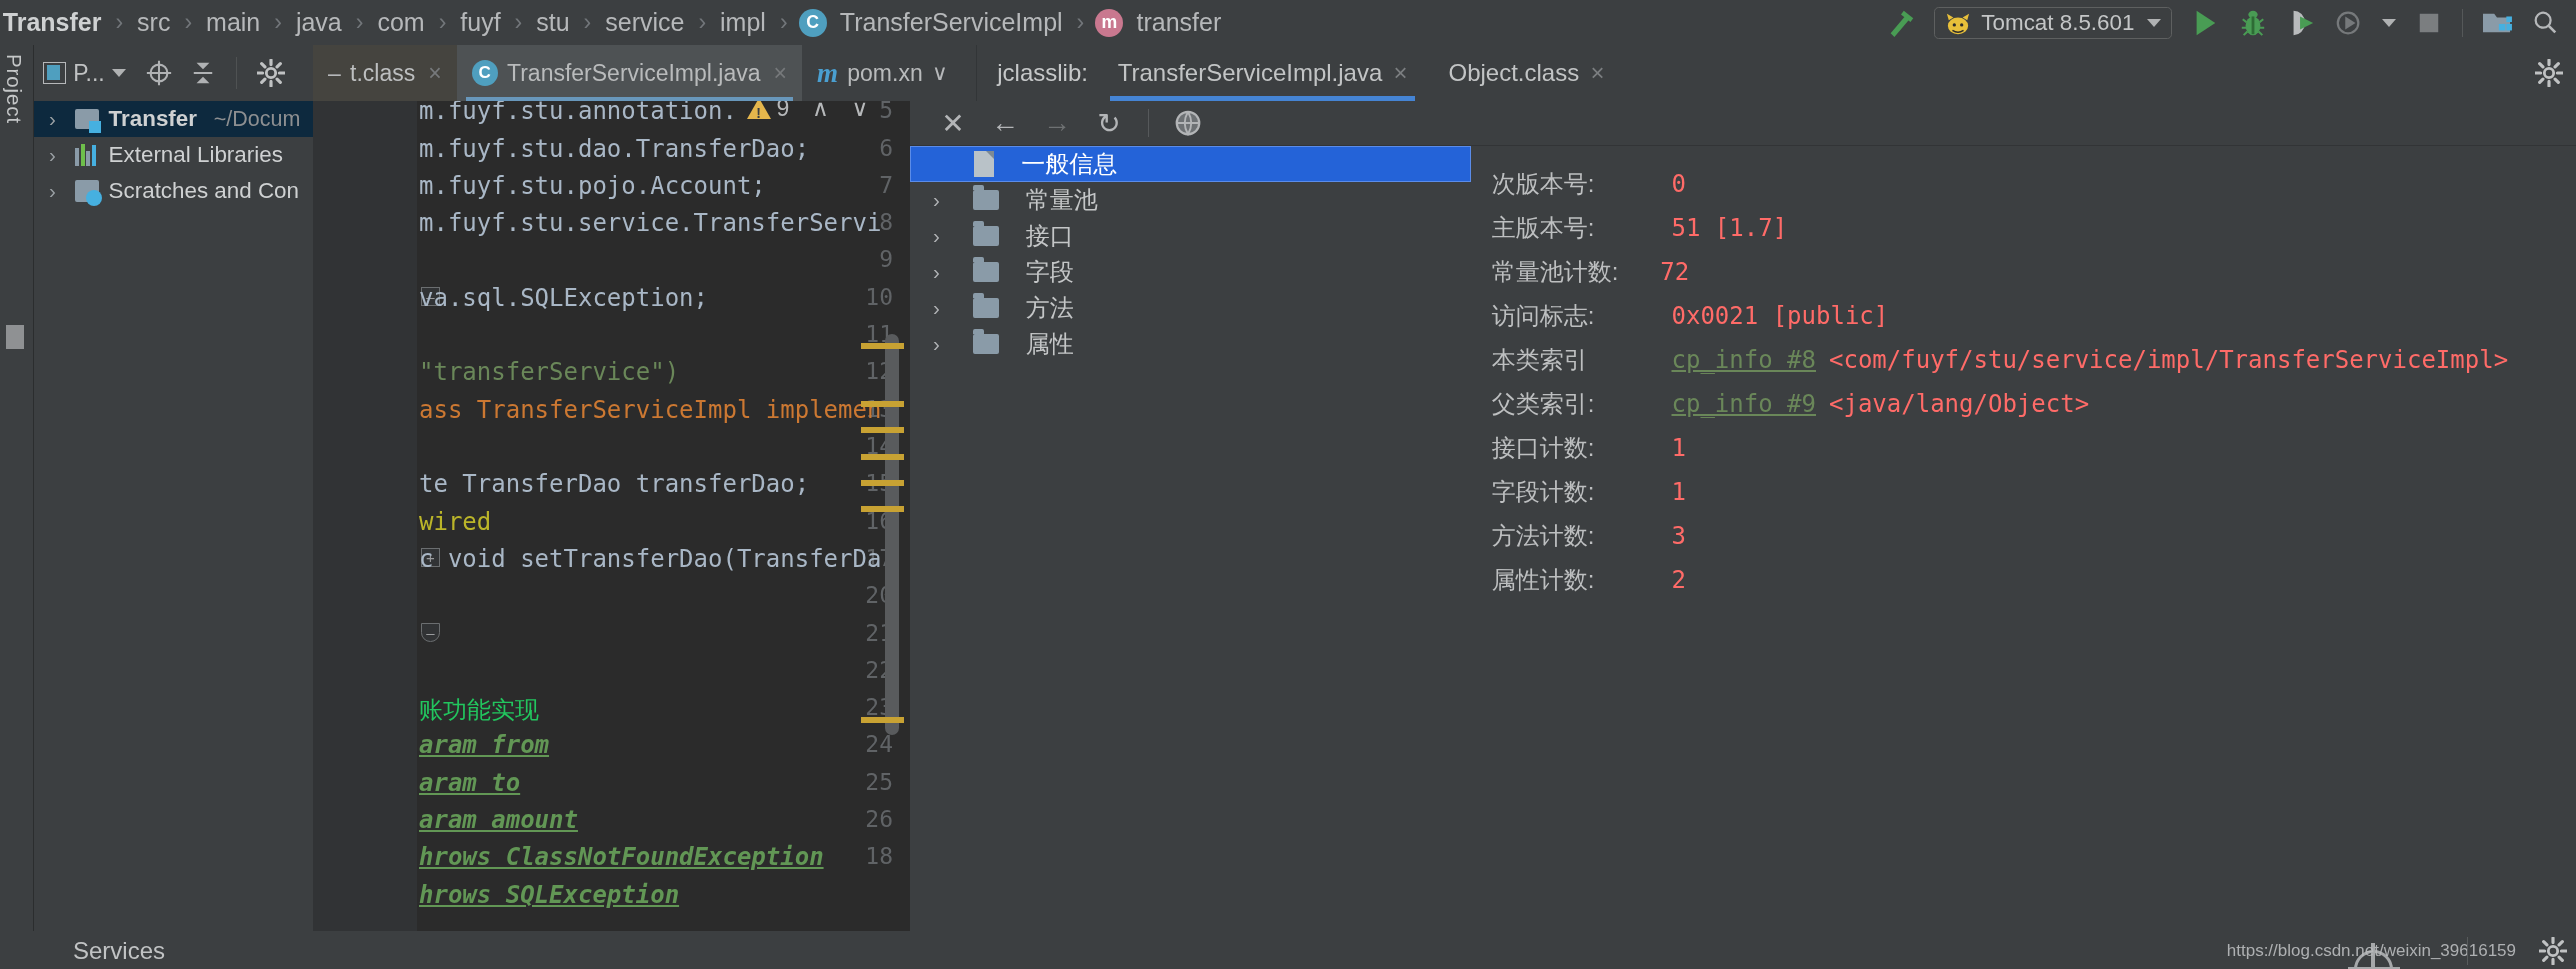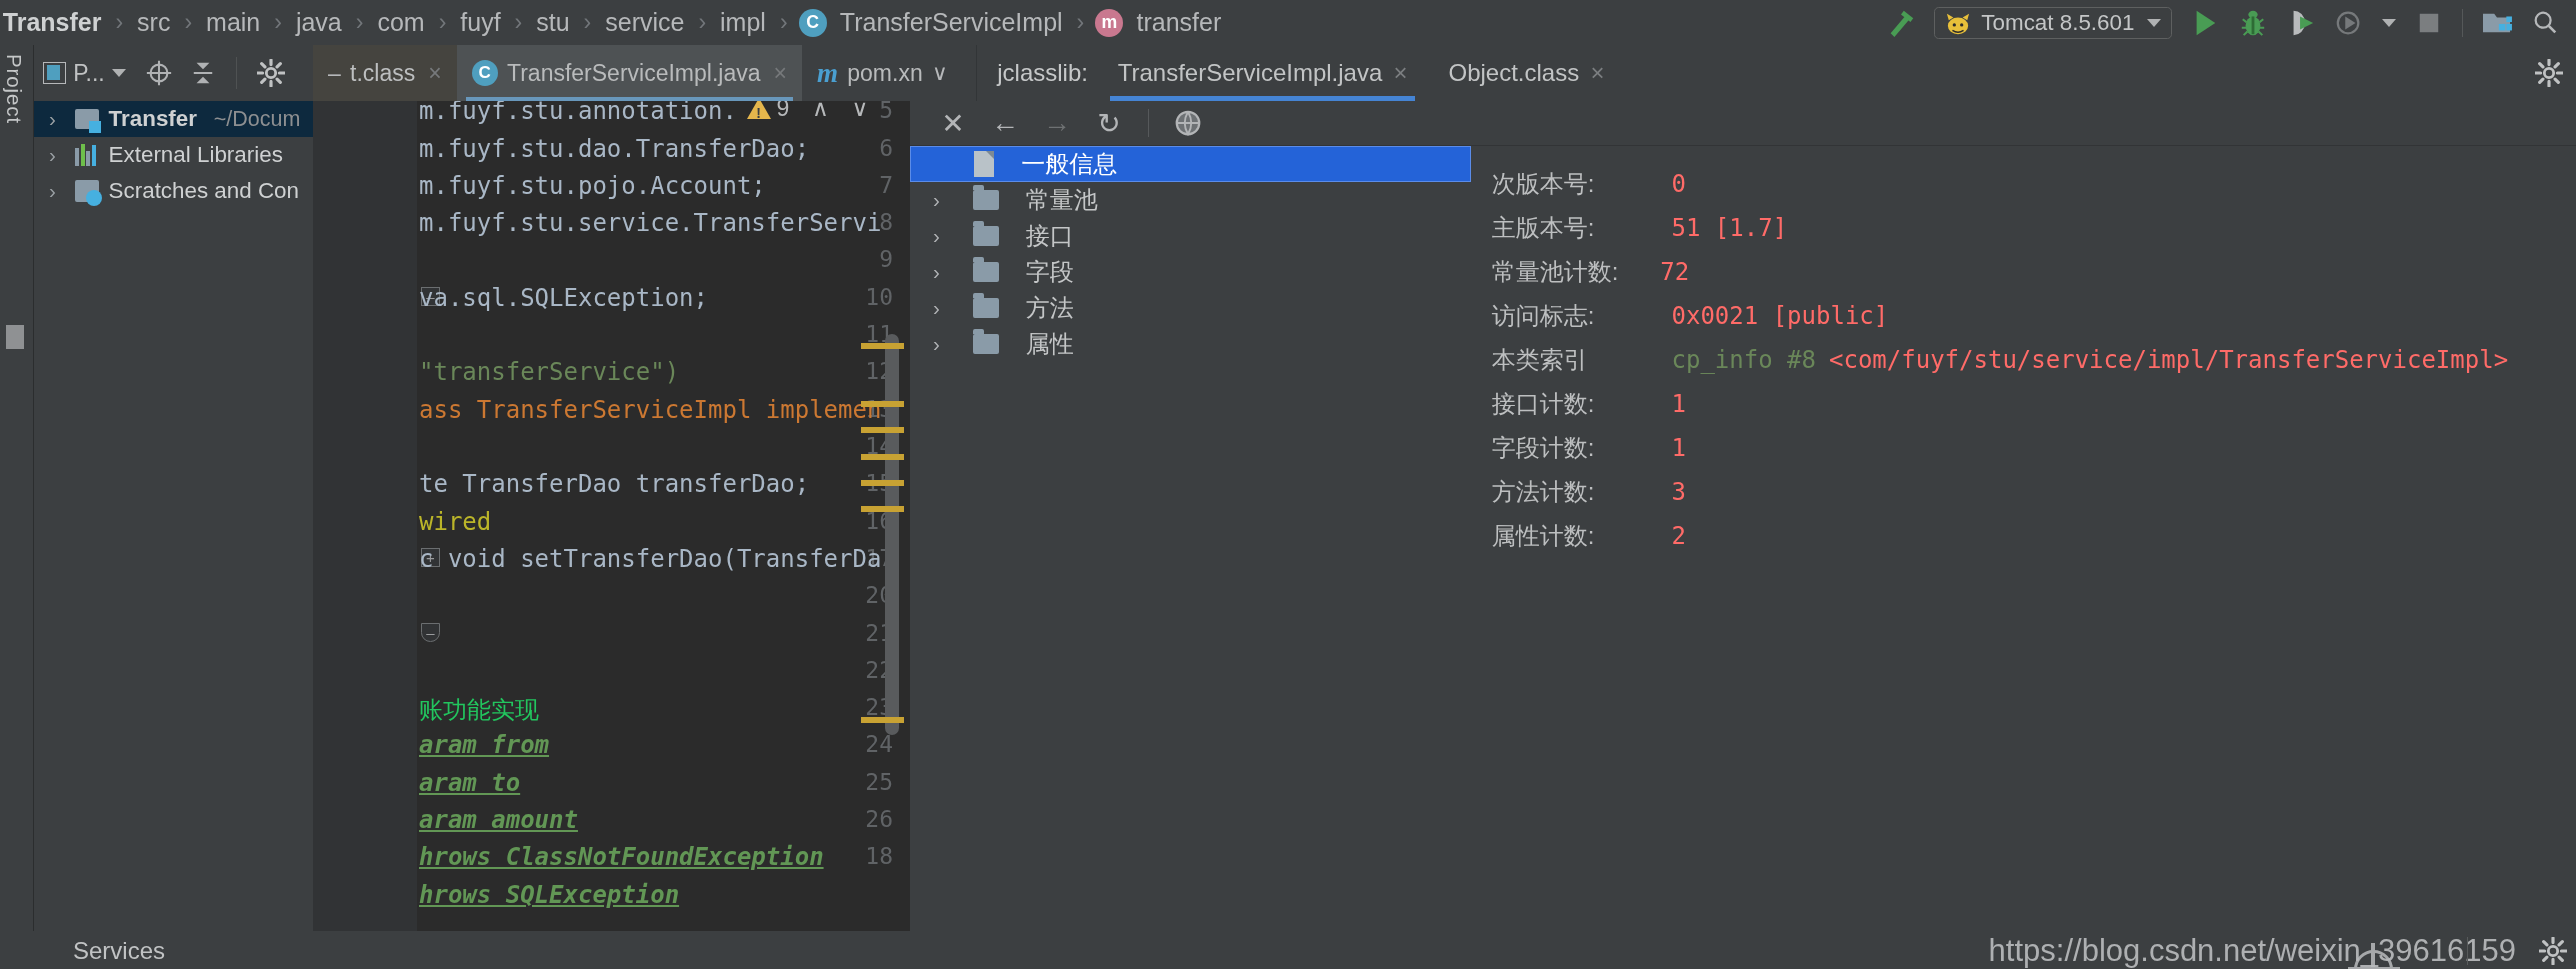--- a/index.html
+++ b/index.html
@@ -252,33 +252,33 @@
   .dkey {
     color:#bdbfc0; font-size:24px; width: 163px; padding-left:3.7px;
     font-family: "Liberation Sans", sans-serif;
   }
   .dval {
     color:#ff6b68; font-size:24px; font-family:"DejaVu Sans Mono", monospace;
     padding-left: 20.5px; white-space:pre;
   }
   .dlink {
     color:#6a8759; font-size:24px; font-family:"DejaVu Sans Mono", monospace;
-    padding-left: 20.5px;
+    text-decoration: underline; padding-left: 20.5px;
   }
   .dafter { color:#ff6b68; font-size:24px; font-family:"DejaVu Sans Mono", monospace; padding-left:13px; }
 
   
   .statusbar {
     position: absolute; left: 0; bottom: 0; width: 2576px; height: 39px;
     background: #3c3f41; display:flex; align-items:center;
   }
   .sb-left { color:#c1c3c4; font-size:24px; padding-left:73px; }
   .sb-right {
     position:absolute; right:60px; top:50%; transform:translateY(-50%);
-    color:#aeb0b2; font-size:31px;
+    color:#aeb0b2; font-size:17px;
   }
   .wm-ring {
     position:absolute; right:183px; top:18.7px; width:39px; height:39px;
     border:3.7px solid #b9bbbd; border-radius:50%; opacity:.85;
   }
   .wm-ring::before{content:'';position:absolute;left:-9.3px;top:14px;width:52px;height:3.7px;background:#b9bbbd;}
   .wm-ring::after{content:'';position:absolute;left:14px;top:-9.3px;width:3.7px;height:52px;background:#b9bbbd;}
   .gear-sb { position:absolute; right:9.3px; top:50%; transform:translateY(-50%); }
   .sb-divider { position:absolute; right:108px; top:5.6px; width:0.9px; height:28px; background:#585b5c; }
 
@@ -635,20 +635,25 @@
       <div class="drow">
         <span class="dkey">访问标志:</span>
         <span class="dval">0x0021 [public]</span>
       </div>
       <div class="drow">
         <span class="dkey">本类索引</span>
         <span class="dlink">cp_info #8</span>
         <span class="dafter">&lt;com/fuyf/stu/service/impl/TransferServiceImpl&gt;</span>
       </div>
       <div class="drow">
+        <span class="dkey">父类索引:</span>
+        <span class="dlink">cp_info #9</span>
+        <span class="dafter">&lt;java/lang/Object&gt;</span>
+      </div>
+      <div class="drow">
         <span class="dkey">接口计数:</span>
         <span class="dval">1</span>
       </div>
       <div class="drow">
         <span class="dkey">字段计数:</span>
         <span class="dval">1</span>
       </div>
       <div class="drow">
         <span class="dkey">方法计数:</span>
         <span class="dval">3</span>

